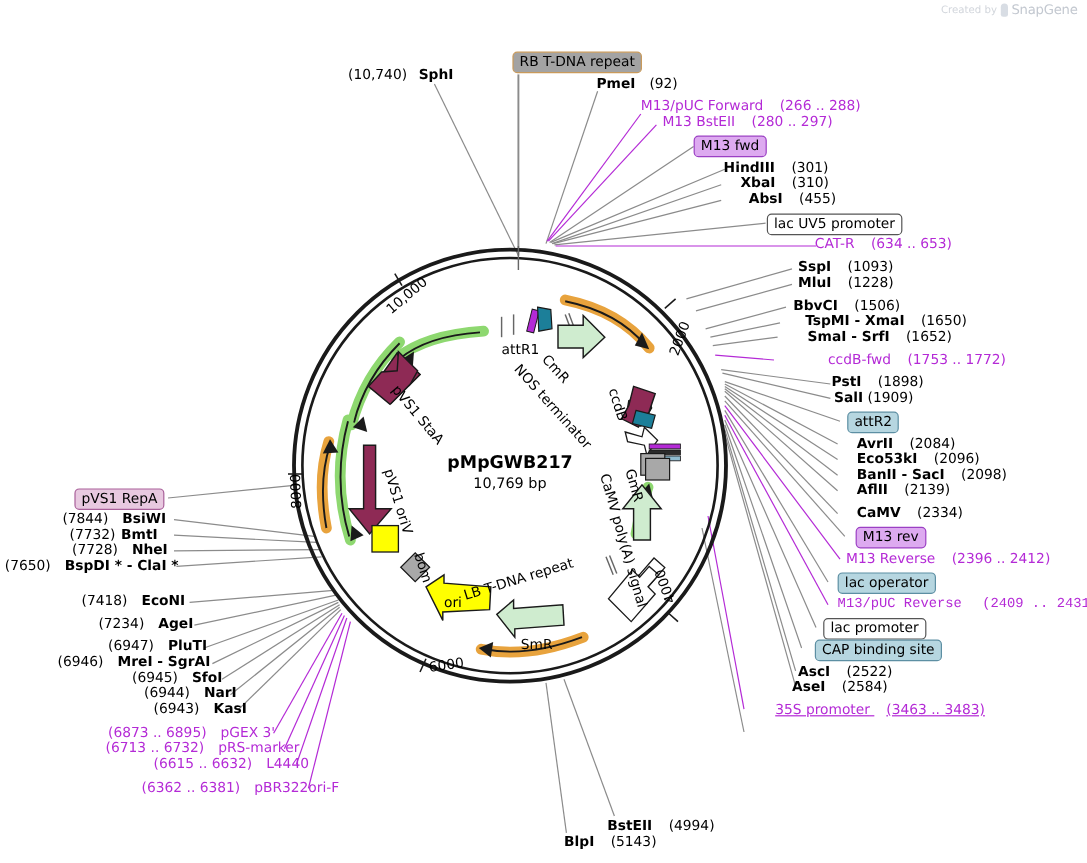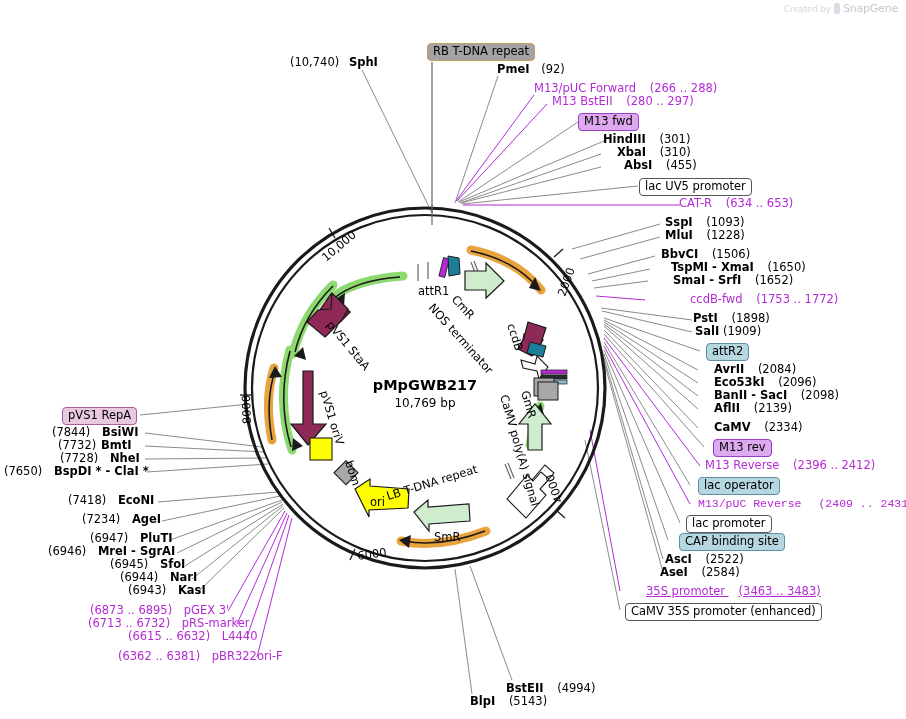--- a/index.html
+++ b/index.html
@@ -447,21 +447,20 @@
   <div class="lbl" style="left:660px; top:566px;">
     <span class="enz">AseI</span>
     <span class="pos" style="margin-left:10px;">(2584)</span>
   </div>
 
   <div class="lbl primer" style="left:646px; top:585px;text-decoration:underline;">
     <span>35S promoter</span>
     <span style="margin-left:10px;">(3463 .. 3483)</span>
   </div>
 
-  <div class="boxlbl box-white" style="left:625px; top:603px;">CaMV 35S promoter (enhanced)</div>
 
   <div class="lbl" style="left:506px; top:682px;">
     <span class="enz">BstEII</span>
     <span class="pos" style="margin-left:10px;">(4994)</span>
   </div>
   <div class="lbl" style="left:470px; top:695px;">
     <span class="enz">BlpI</span>
     <span class="pos" style="margin-left:10px;">(5143)</span>
   </div>
 

